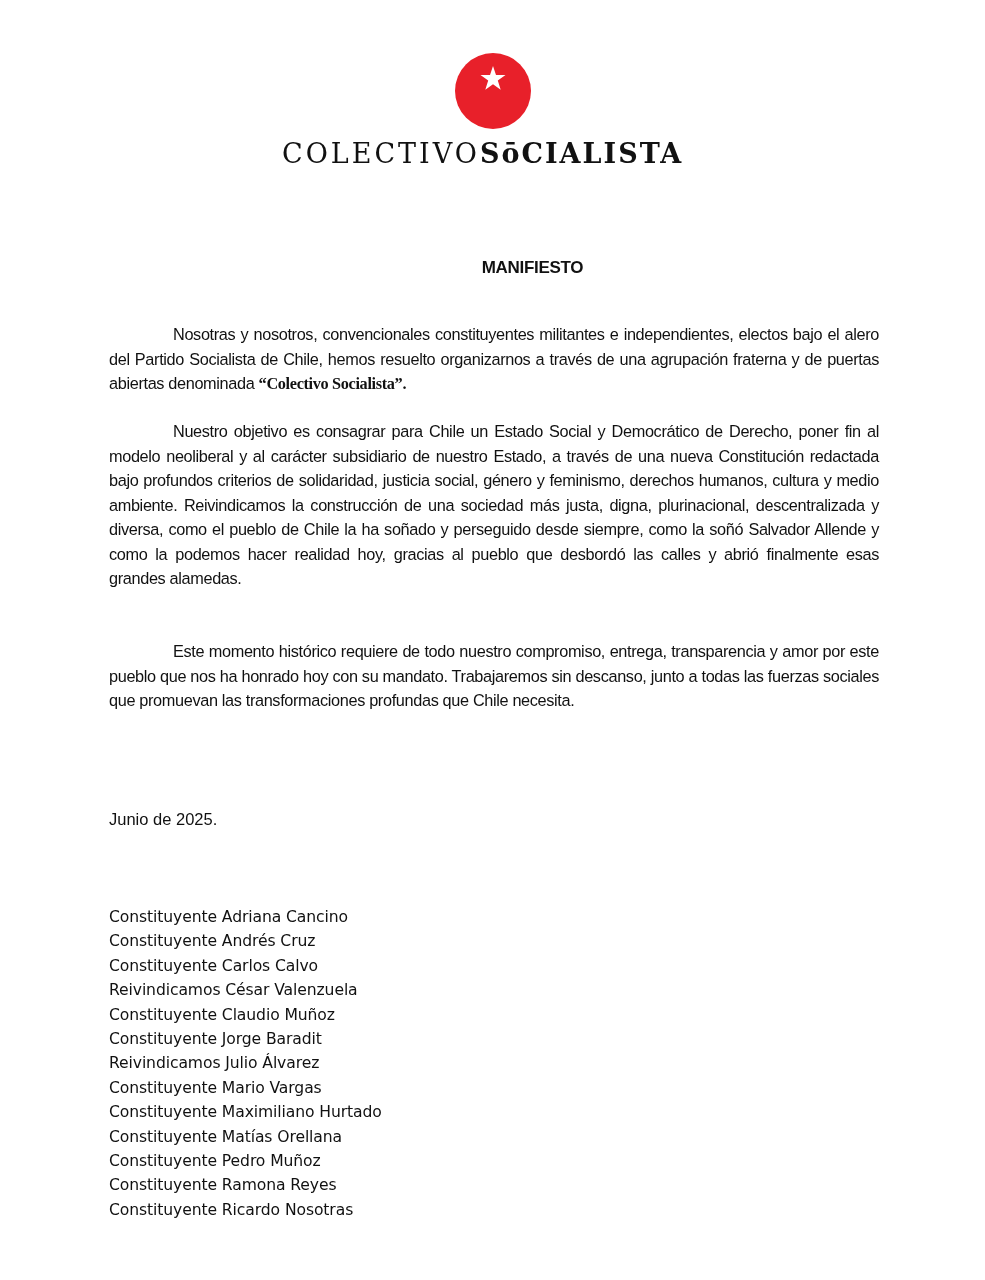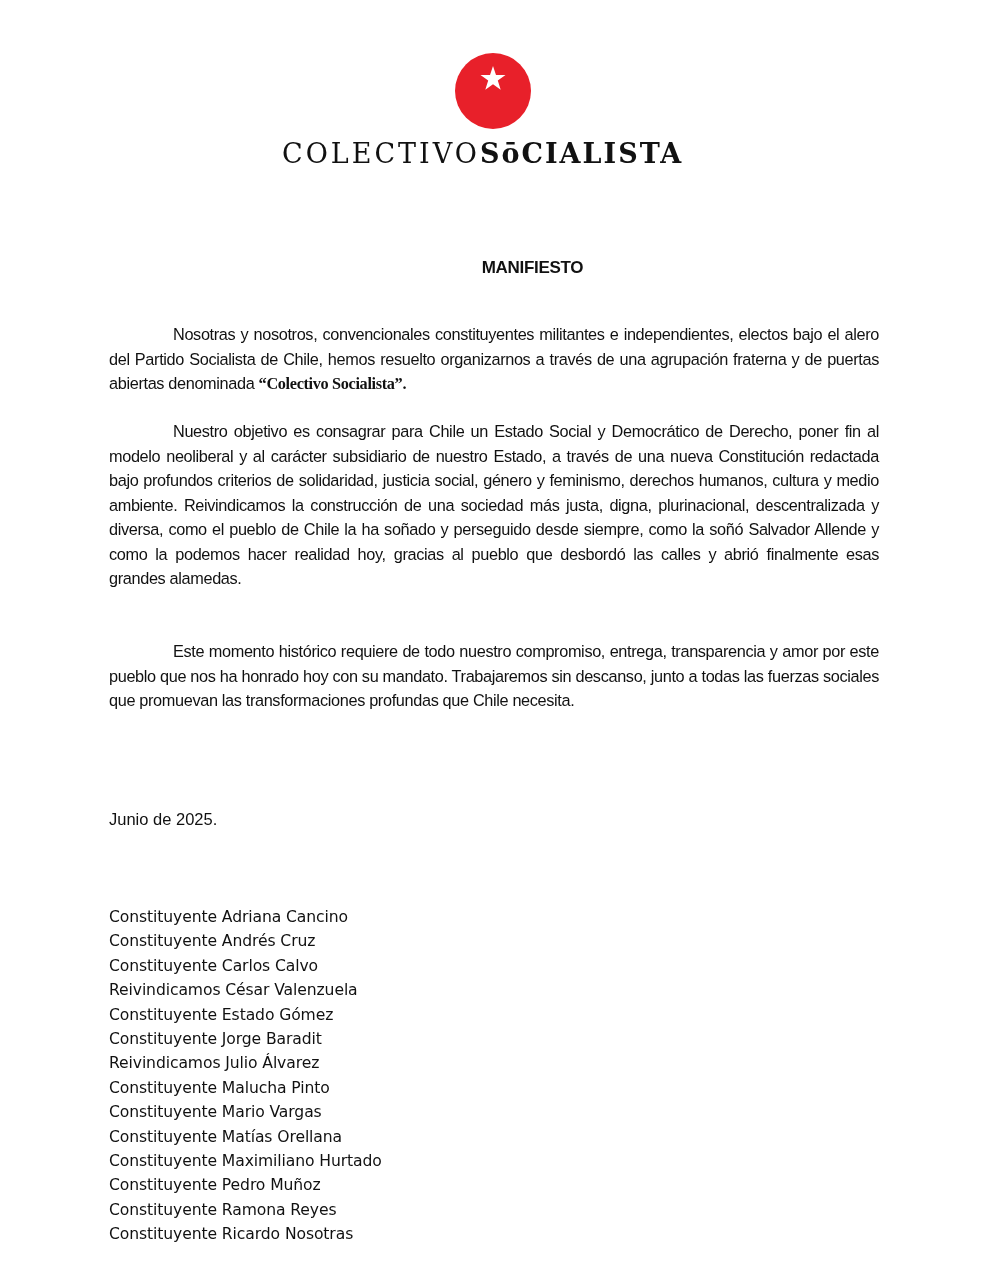--- a/index.html
+++ b/index.html
@@ -62,23 +62,22 @@
 
 <p class="para p3" style="margin:0">Este momento histórico requiere de todo nuestro compromiso, entrega, transparencia y amor por este pueblo que nos ha honrado hoy con su mandato. Trabajaremos sin descanso, junto a todas las fuerzas sociales que promuevan las transformaciones profundas que Chile necesita.</p>
 
 <div class="date">Junio de 2025.</div>
 
 <ul class="signers">
   <li>Constituyente Adriana Cancino</li>
   <li>Constituyente Andrés Cruz</li>
   <li>Constituyente Carlos Calvo</li>
   <li>Reivindicamos César Valenzuela</li>
-  <li>Constituyente Estado Gómez</li>
+  <li>Constituyente Claudio Muñoz</li>
   <li>Constituyente Jorge Baradit</li>
   <li>Reivindicamos Julio Álvarez</li>
-  <li>Constituyente Malucha Pinto</li>
   <li>Constituyente Mario Vargas</li>
+  <li>Constituyente Maximiliano Hurtado</li>
   <li>Constituyente Matías Orellana</li>
-  <li>Constituyente Maximiliano Hurtado</li>
   <li>Constituyente Pedro Muñoz</li>
   <li>Constituyente Ramona Reyes</li>
   <li>Constituyente Ricardo Nosotras</li>
 </ul>
 
 </body></html>

